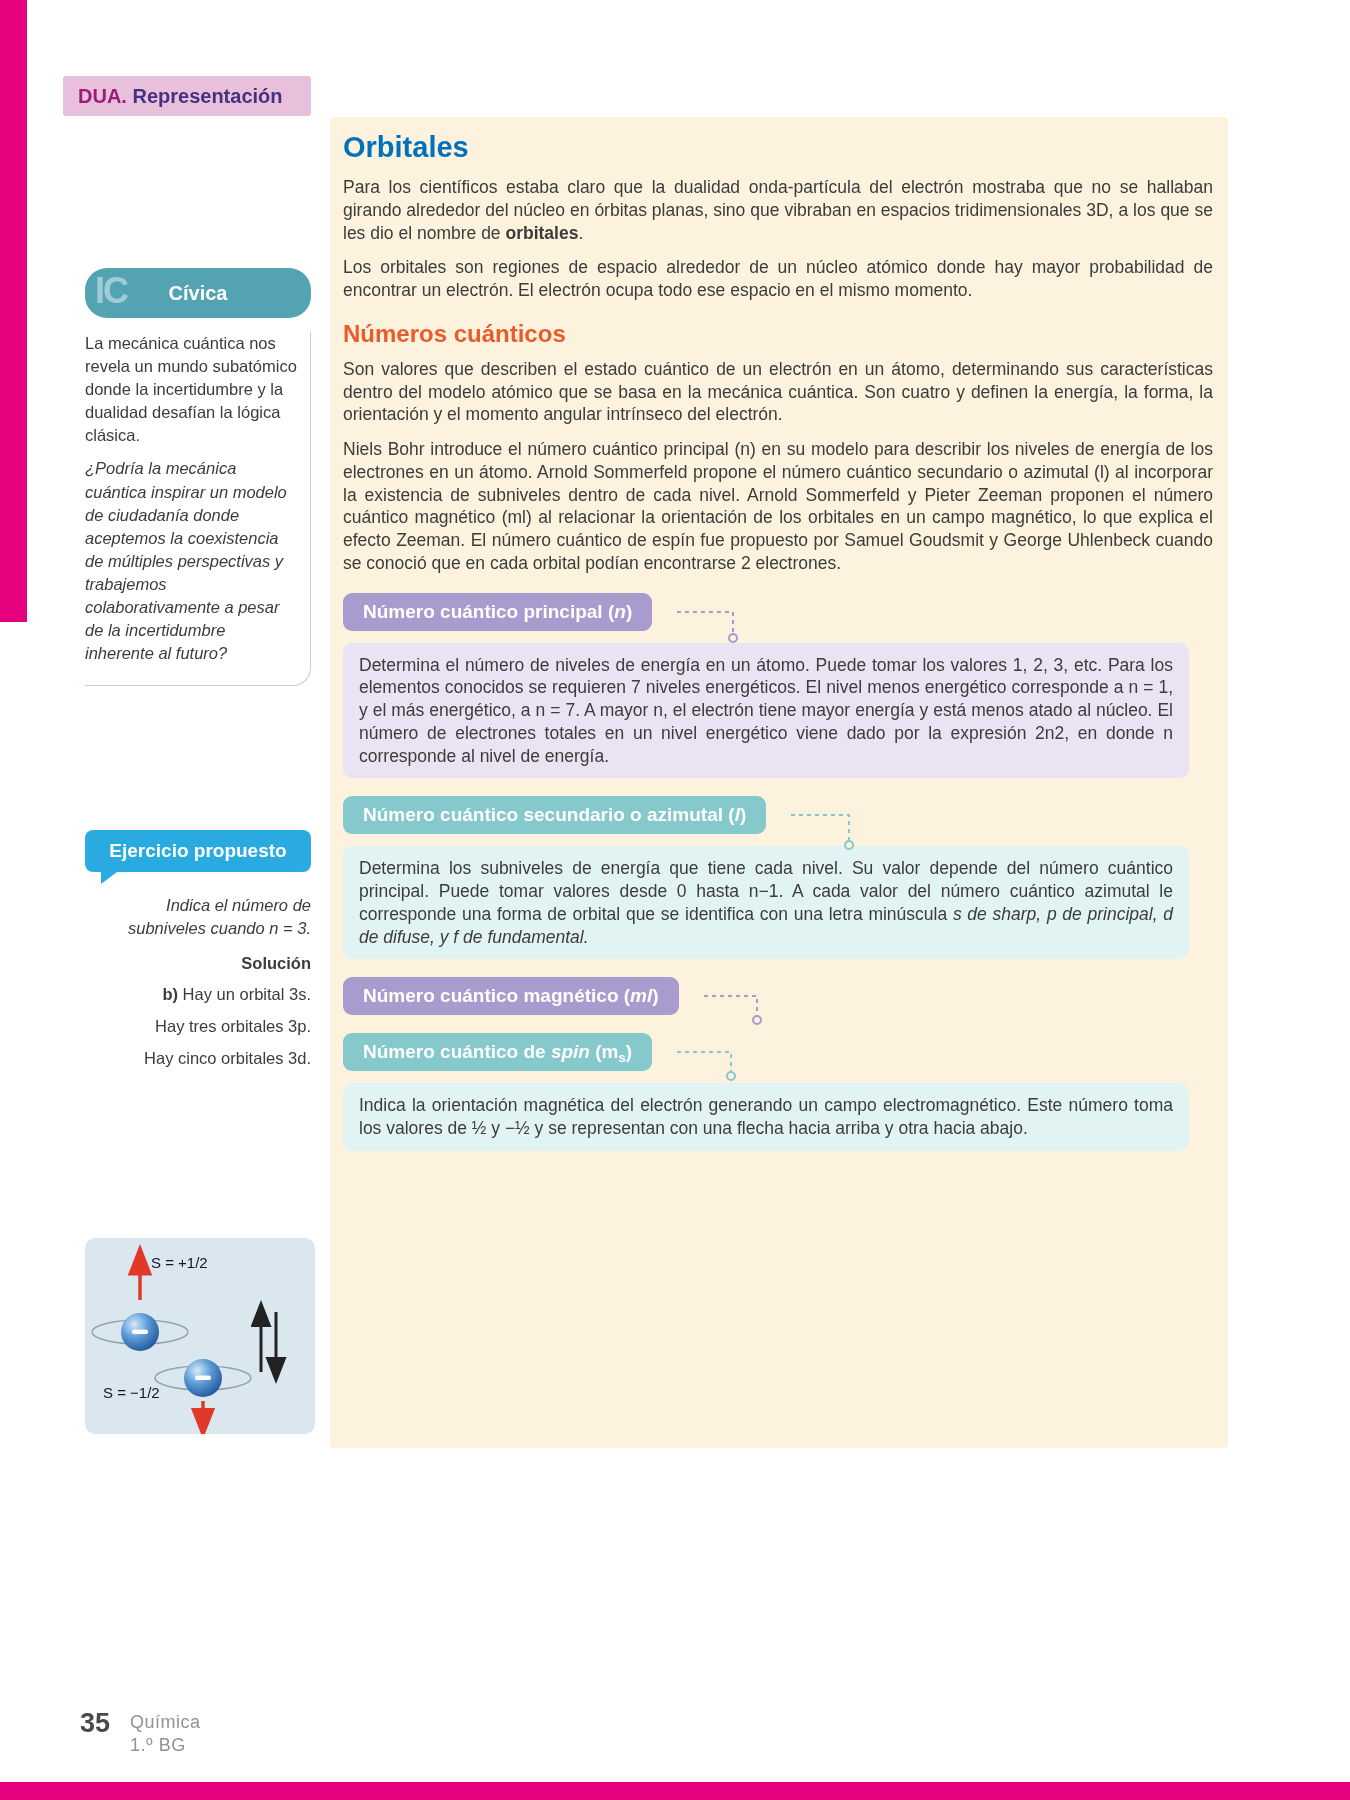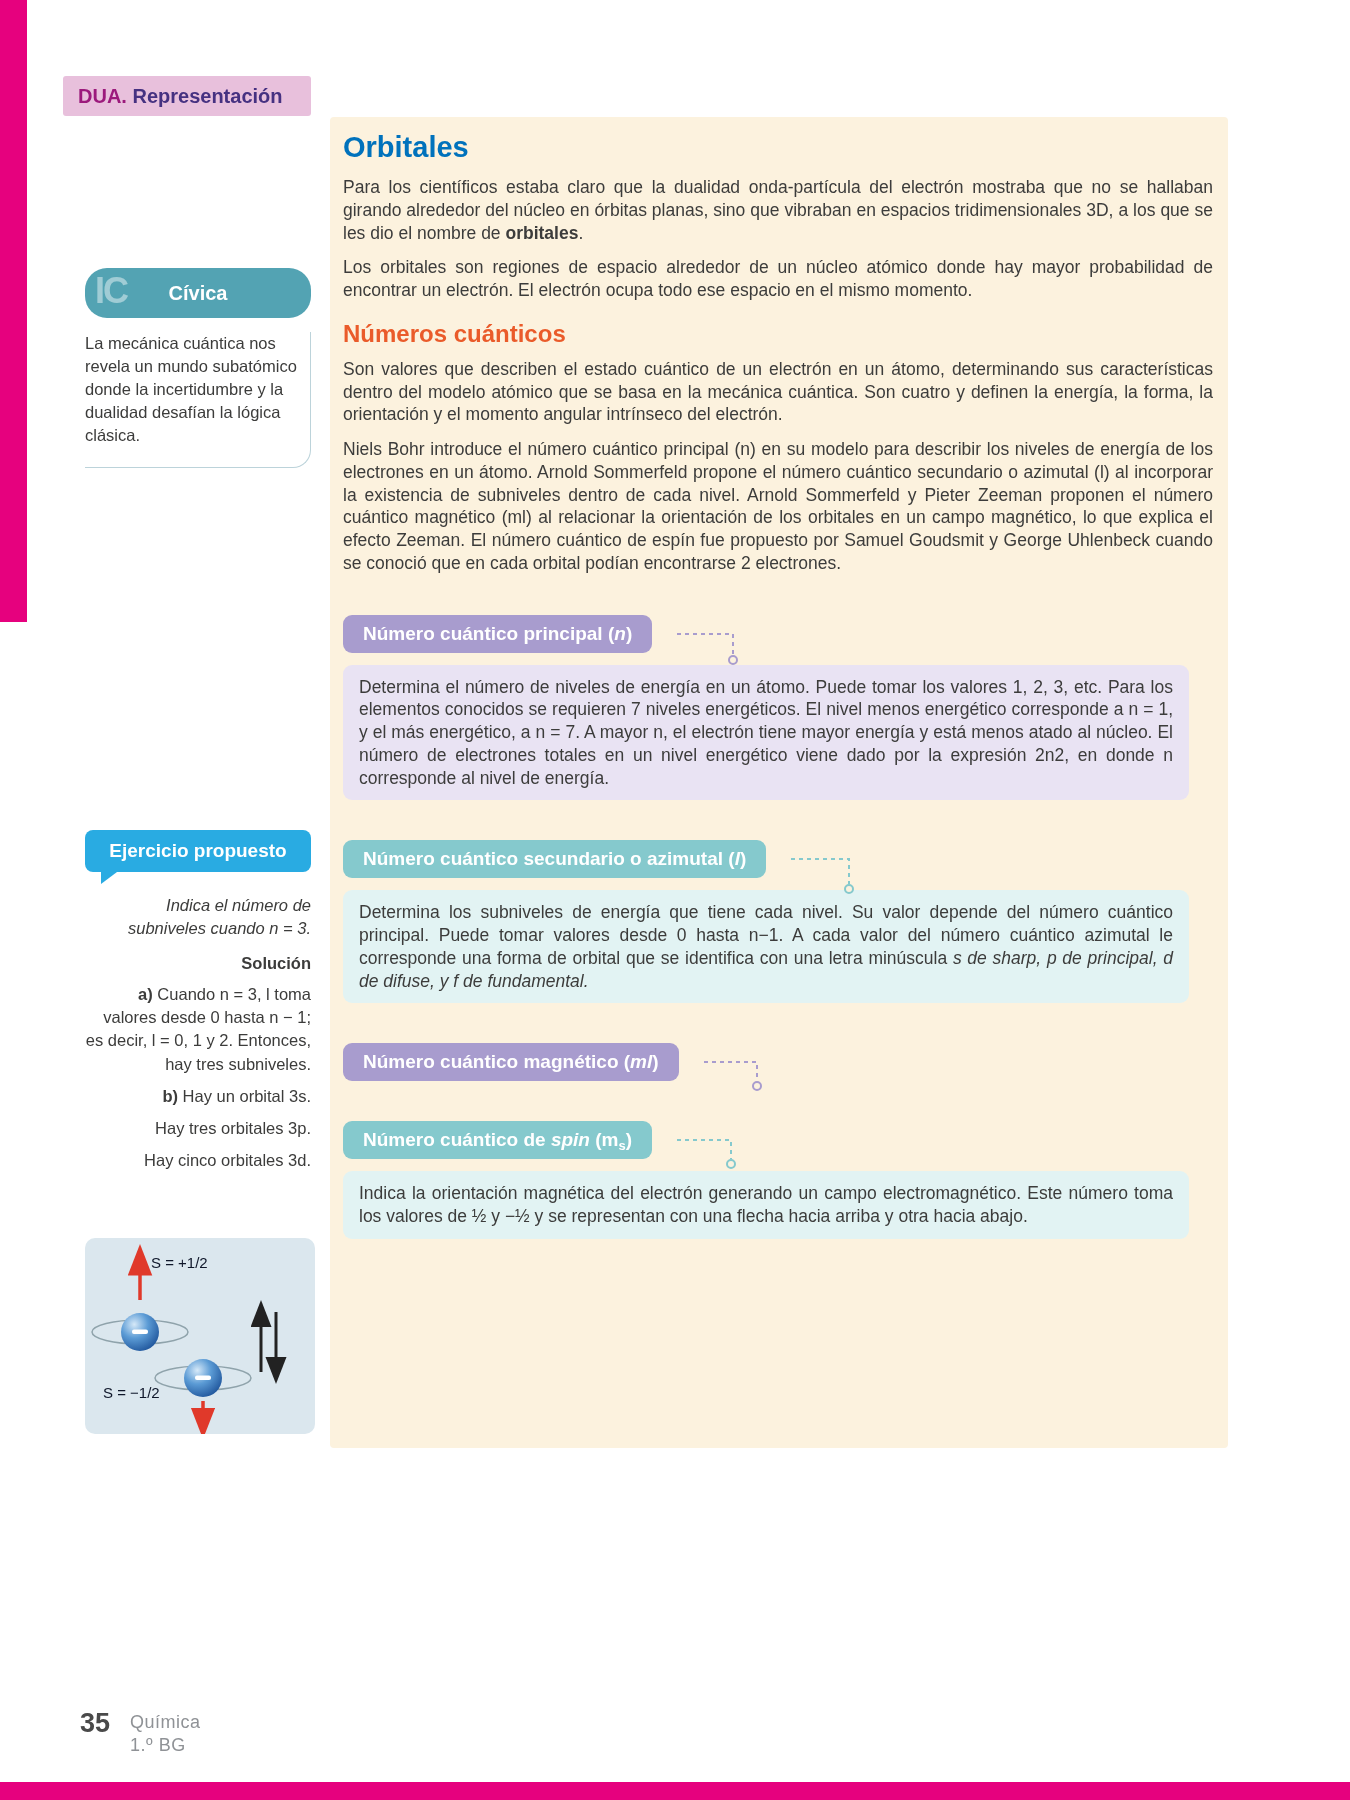--- a/index.html
+++ b/index.html
@@ -74,21 +74,21 @@
   .content {
     position:absolute; left:330px; top:117px; width:898px; height:1331px;
     background:#fcf2de; border-radius:4px; padding:14px 15px 18px 13px;
     overflow:hidden;
   }
   .content h1 { color:#0072bc; font-size:29px; font-weight:bold; margin-bottom:12px; }
   .content h2 { color:#ea5b2a; font-size:24px; font-weight:bold; margin:18px 0 10px; }
   .content p.body { font-size:17.5px; line-height:1.3; text-align:justify; margin-bottom:12px; }
   .content p.body b { font-weight:bold; }
 
-  .card-row { display:flex; align-items:flex-start; margin-top:40px; margin-bottom:12px; height:38px; overflow:visible;gap:20px; }
+  .card-row { display:flex; align-items:flex-start; margin-top:18px; margin-bottom:12px; height:38px; overflow:visible;gap:20px; }
   .banner {
     height:38px; display:flex; align-items:center; padding:0 20px;
     border-radius:9px; color:#fff; font-size:19px; font-weight:bold; white-space:pre;
   }
   .banner i { font-style:italic; }
   .banner sub { font-size:13px; align-self:flex-end; margin-bottom:6px; }
   .banner.purple { background:#a89cce; }
   .banner.teal { background:#85c9cd; }
   .connector { margin-left:3px; flex:none; }
 
@@ -117,28 +117,28 @@
       <span class="dua-rest"> Representación</span>
   </div>
 
   <aside class="civica">
     <div class="civica-header">
       <span class="civica-logo">IC</span>
       <span class="civica-title">Cívica</span>
     </div>
     <div class="civica-body">
       <p>La mecánica cuántica nos revela un mundo subatómico donde la incertidumbre y la dualidad desafían la lógica clásica.</p>
+      <p class="q">¿Podría la mecánica cuántica inspirar un modelo de ciudadanía donde aceptemos la coexistencia de múltiples perspectivas y trabajemos colaborativamente a pesar de la incertidumbre inherente al futuro?</p>
     </div>
   </aside>
 
   <aside class="ejercicio">
     <div class="ej-header">Ejercicio propuesto</div>
     <p class="ej-prompt">Indica el número de subniveles cuando n = 3.</p>
     <p class="ej-solution">Solución</p>
-    <p class="ej-item"><b>a) </b><span>Cuando n = 3, l toma valores desde 0 hasta n − 1; es decir, l = 0, 1 y 2. Entonces, hay tres subniveles.</span></p>
     <p class="ej-item"><b>b) </b><span>Hay un orbital 3s.</span></p>
     <p class="ej-item">Hay tres orbitales 3p.</p>
     <p class="ej-item">Hay cinco orbitales 3d.</p>
   </aside>
 
   <figure class="spin-figure">
     <svg class="spin-svg" width="230" height="196" viewBox="0 0 230 196">
       <defs>
         <radialGradient id="sph" cx="35%" cy="30%" r="80%">
           <stop offset="0%" stop-color="#d6e9f8"></stop>

